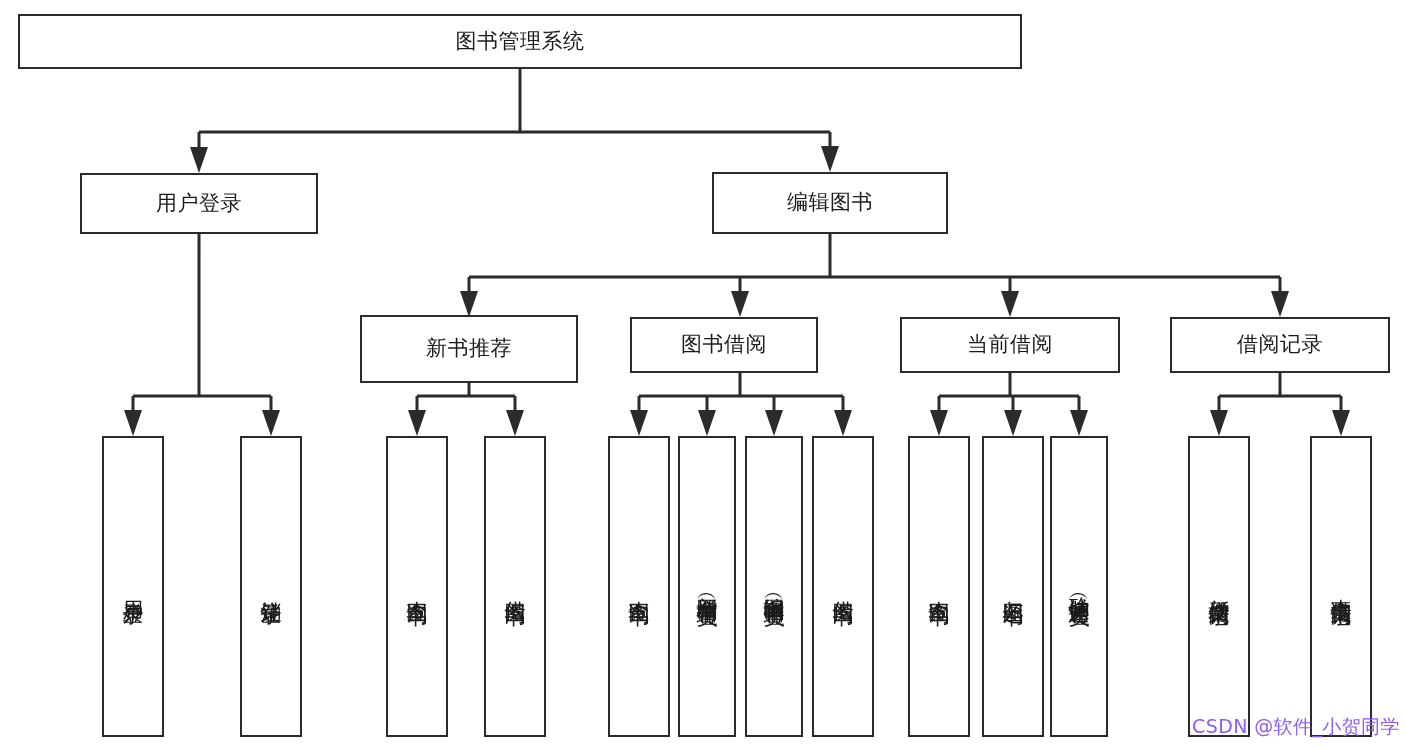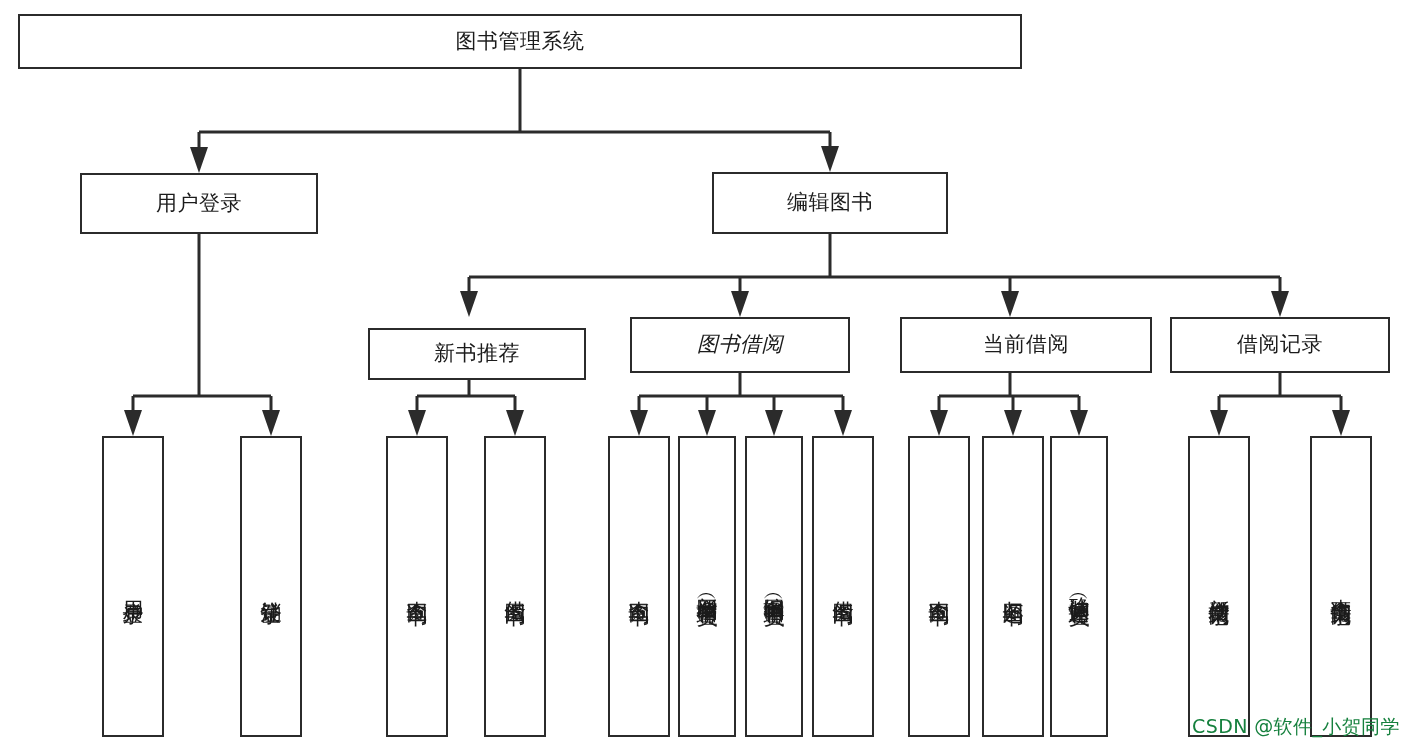--- a/index.html
+++ b/index.html
@@ -122,27 +122,27 @@
   <div id="nodes">
       <div class="node root" style="left: 18px; top: 14px; width: 1004px; height: 55px;">
         <span class="node-label">图书管理系统</span>
       </div>
       <div class="node branch" style="left: 80px; top: 173px; width: 238px; height: 61px;">
         <span class="node-label">用户登录</span>
       </div>
       <div class="node branch" style="left: 712px; top: 172px; width: 236px; height: 62px;">
         <span class="node-label">编辑图书</span>
       </div>
-      <div class="node branch" style="left: 360px; top: 328px; width: 218px; height: 52px; margin-left: 8px;">
+      <div class="node branch" style="left: 360px; top: 315px; width: 218px; height: 68px;">
         <span class="node-label">新书推荐</span>
       </div>
-      <div class="node branch" style="left: 630px; top: 317px; width: 220px; height: 56px; font-style: italic;">
+      <div class="node branch" style="left: 630px; top: 317px; width: 188px; height: 56px;">
         <span class="node-label">图书借阅</span>
       </div>
-      <div class="node branch" style="left: 900px; top: 317px; width: 252px; height: 56px;">
+      <div class="node branch" style="left: 900px; top: 317px; width: 220px; height: 56px;">
         <span class="node-label">当前借阅</span>
       </div>
       <div class="node branch" style="left: 1170px; top: 317px; width: 220px; height: 56px;">
         <span class="node-label">借阅记录</span>
       </div>
       <div class="node leaf" style="left: 102px; top: 436px; width: 62px; height: 301px;">
         <span class="node-label">用户登录</span>
       </div>
       <div class="node leaf" style="left: 240px; top: 436px; width: 62px; height: 301px;">
         <span class="node-label">注销登录</span>
@@ -174,14 +174,14 @@
       <div class="node leaf" style="left: 1050px; top: 436px; width: 58px; height: 301px;">
         <span class="node-label">确认归还（管理员）</span>
       </div>
       <div class="node leaf" style="left: 1188px; top: 436px; width: 62px; height: 301px;">
         <span class="node-label">新增借阅记录</span>
       </div>
       <div class="node leaf" style="left: 1310px; top: 436px; width: 62px; height: 301px;">
         <span class="node-label">查询借阅记录</span>
       </div>
     </div>
-  <div class="watermark" style="left: 1192px; top: 714px; color: #15803d;">CSDN @软件_小贺同学</div>
+  <div class="watermark" style="left: 1192px; top: 714px; color: #8b5cf6;">CSDN @软件_小贺同学</div>
 </div>
 
 </body></html>

